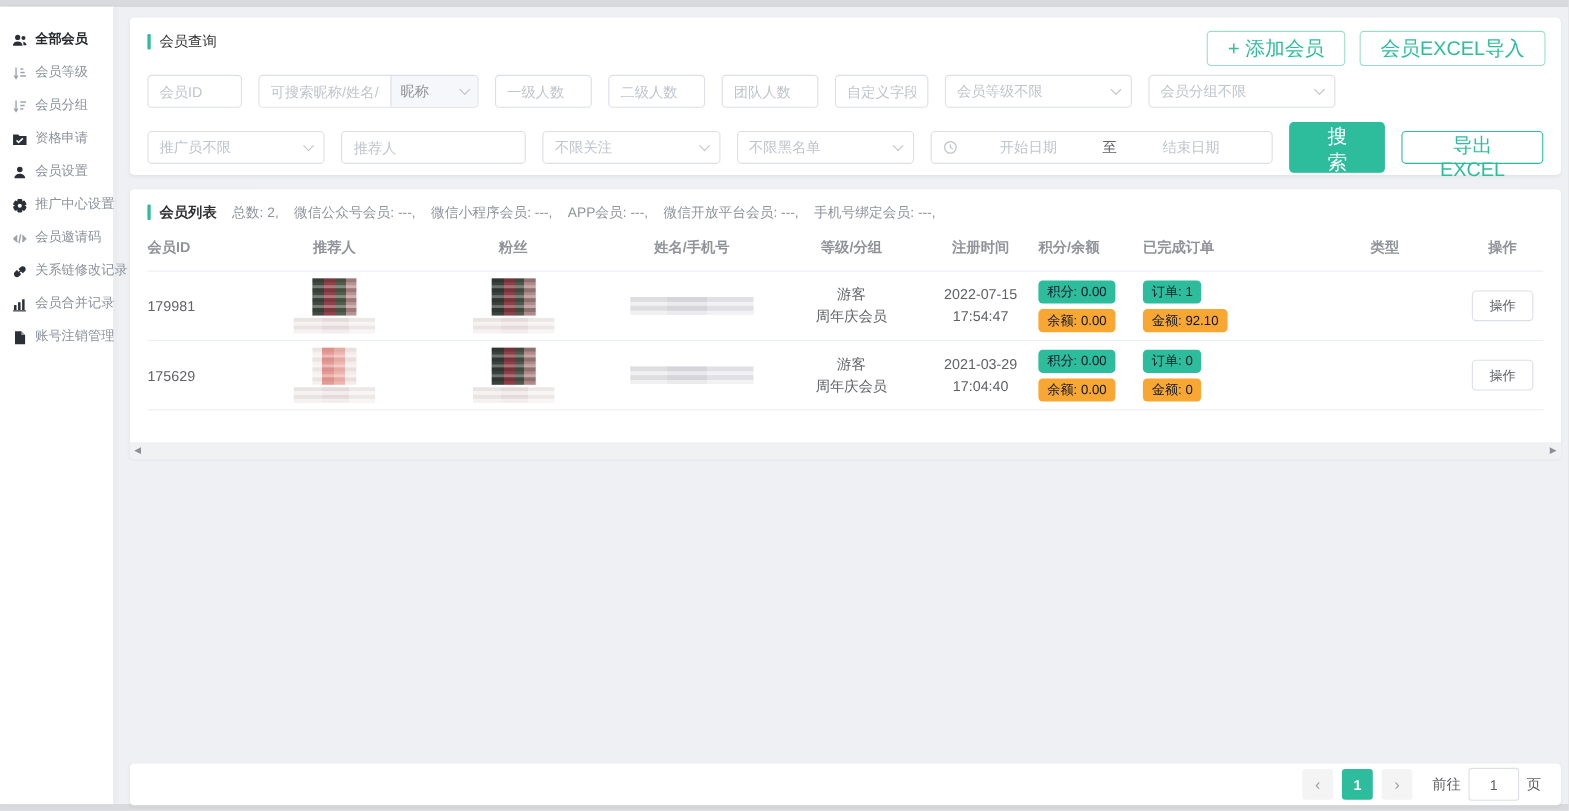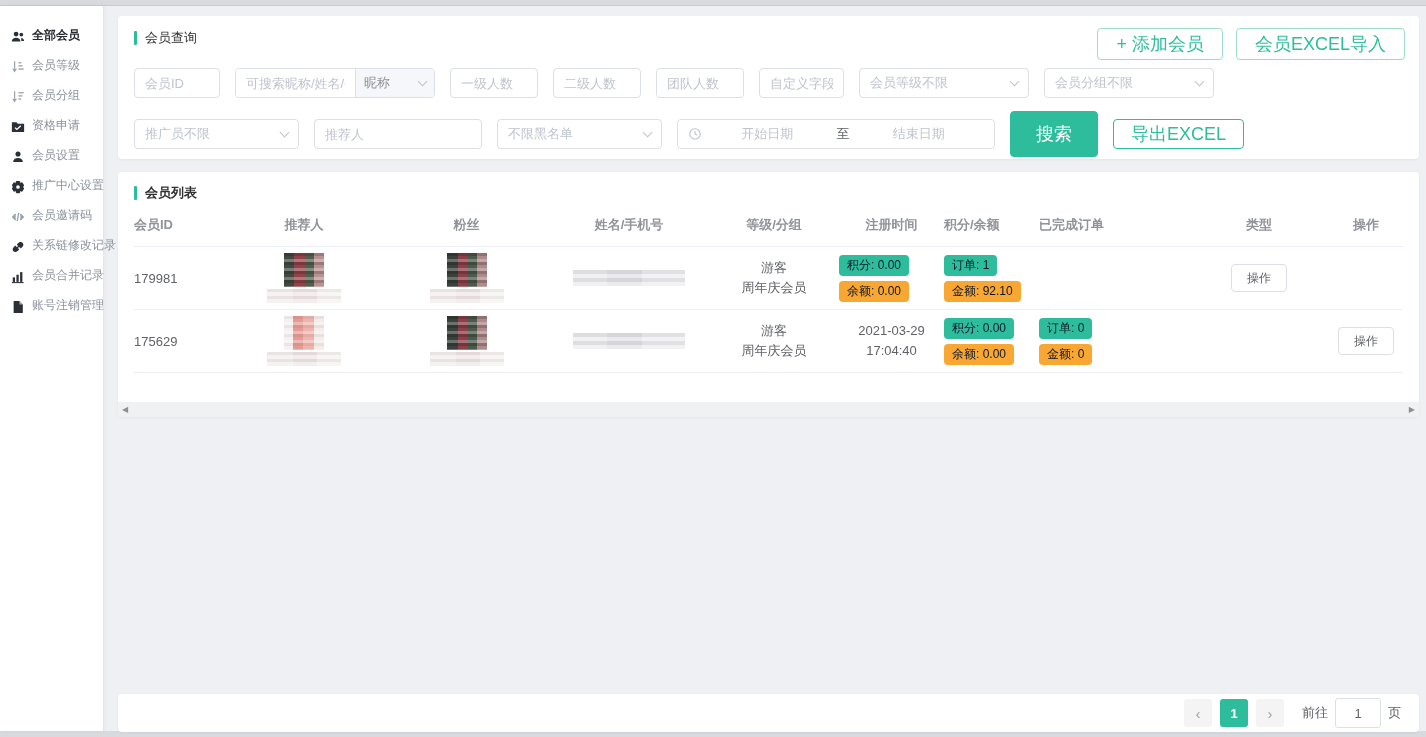--- a/index.html
+++ b/index.html
@@ -225,20 +225,24 @@
         </div>
       </div>
 
       <div class="form-row row2">
         <div class="select w-sel2">
           <span>推广员不限</span>
           <i class="chev"></i>
         </div>
         <input class="inp w-ref" placeholder="推荐人" style="">
         <div class="select w-sel2">
+          <span>不限关注</span>
+          <i class="chev"></i>
+        </div>
+        <div class="select w-sel2">
           <span>不限黑名单</span>
           <i class="chev"></i>
         </div>
         <div class="daterange">
           <svg class="clock" viewBox="0 0 16 16" fill="none" stroke="currentColor" stroke-width="1.3">
               <circle cx="8" cy="8" r="6"></circle>
               <path d="M8 4.6V8l2.4 1.5"></path>
             </svg>
           <span class="ph">开始日期</span>
           <span class="sep">至</span>
@@ -246,20 +250,21 @@
         </div>
         <button class="btn primary">搜索</button>
         <button class="btn outline">导出EXCEL</button>
       </div>
     </section>
 
     <section class="card list-card">
       <div class="list-head">
         <span class="green-bar" style="align-self:center"></span>
         <b style="margin-left:8px">会员列表</b>
+        <span class="stats" id="stats"><span class="stat-seg">总数: 2,</span><span class="stat-seg">微信公众号会员: ---,</span><span class="stat-seg">微信小程序会员: ---,</span><span class="stat-seg">APP会员: ---,</span><span class="stat-seg">微信开放平台会员: ---,</span><span class="stat-seg">手机号绑定会员: ---,</span></span>
       </div>
       <div class="thead" id="thead">
           <div class="l">会员ID</div>
           <div class="c">推荐人</div>
           <div class="c">粉丝</div>
           <div class="c">姓名/手机号</div>
           <div class="c">等级/分组</div>
           <div class="c">注册时间</div>
           <div class="l">积分/余额</div>
           <div class="l">已完成订单</div>
@@ -277,20 +282,24 @@
               <div class="mosaic mosaic-dark-b"></div>
               <div class="name-bar"></div>
             </div>
             <div class="c">
               <div class="phone-bar"></div>
             </div>
             <div class="two-line">
               <span>游客</span>
               <span>周年庆会员</span>
             </div>
+            <div class="two-line">
+              <span>2022-07-15</span>
+              <span>17:54:47</span>
+            </div>
             <div>
               <div class="badge-col">
                 <span class="badge green">积分: 0.00</span>
                 <span class="badge orange">余额: 0.00</span>
               </div>
             </div>
             <div>
               <div class="badge-col">
                 <span class="badge green">订单: 1</span>
                 <span class="badge orange">金额: 92.10</span>

